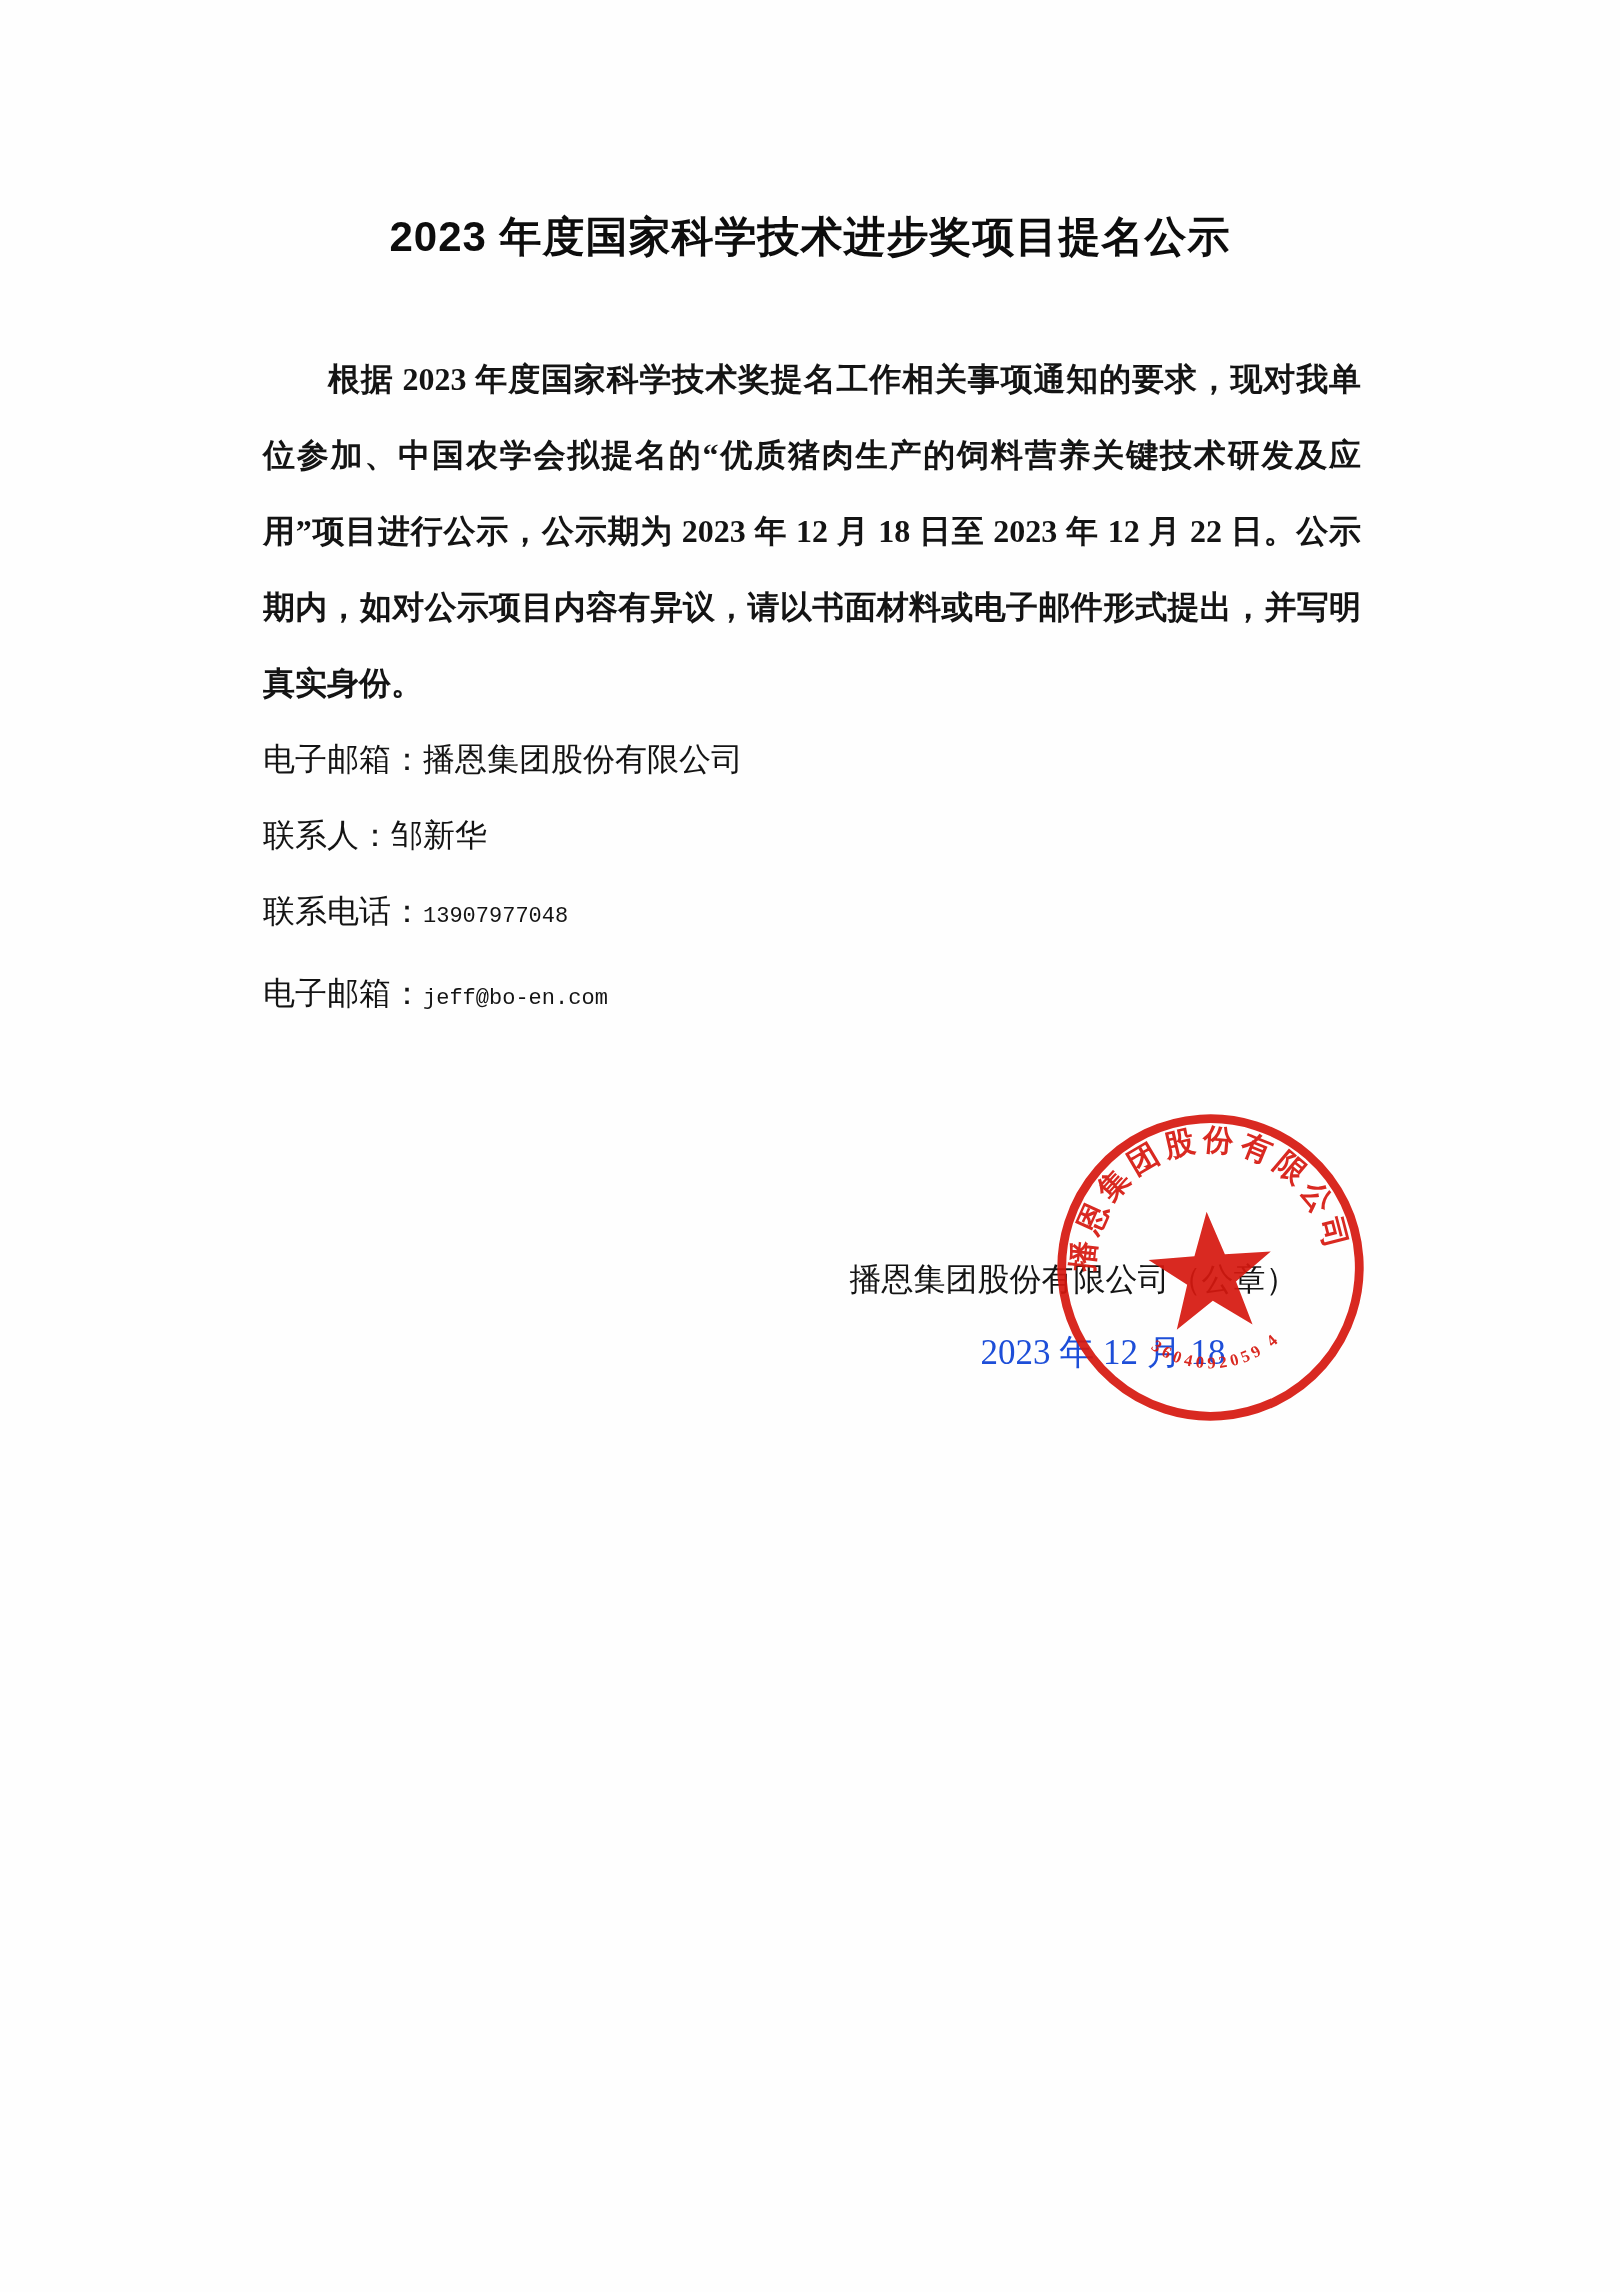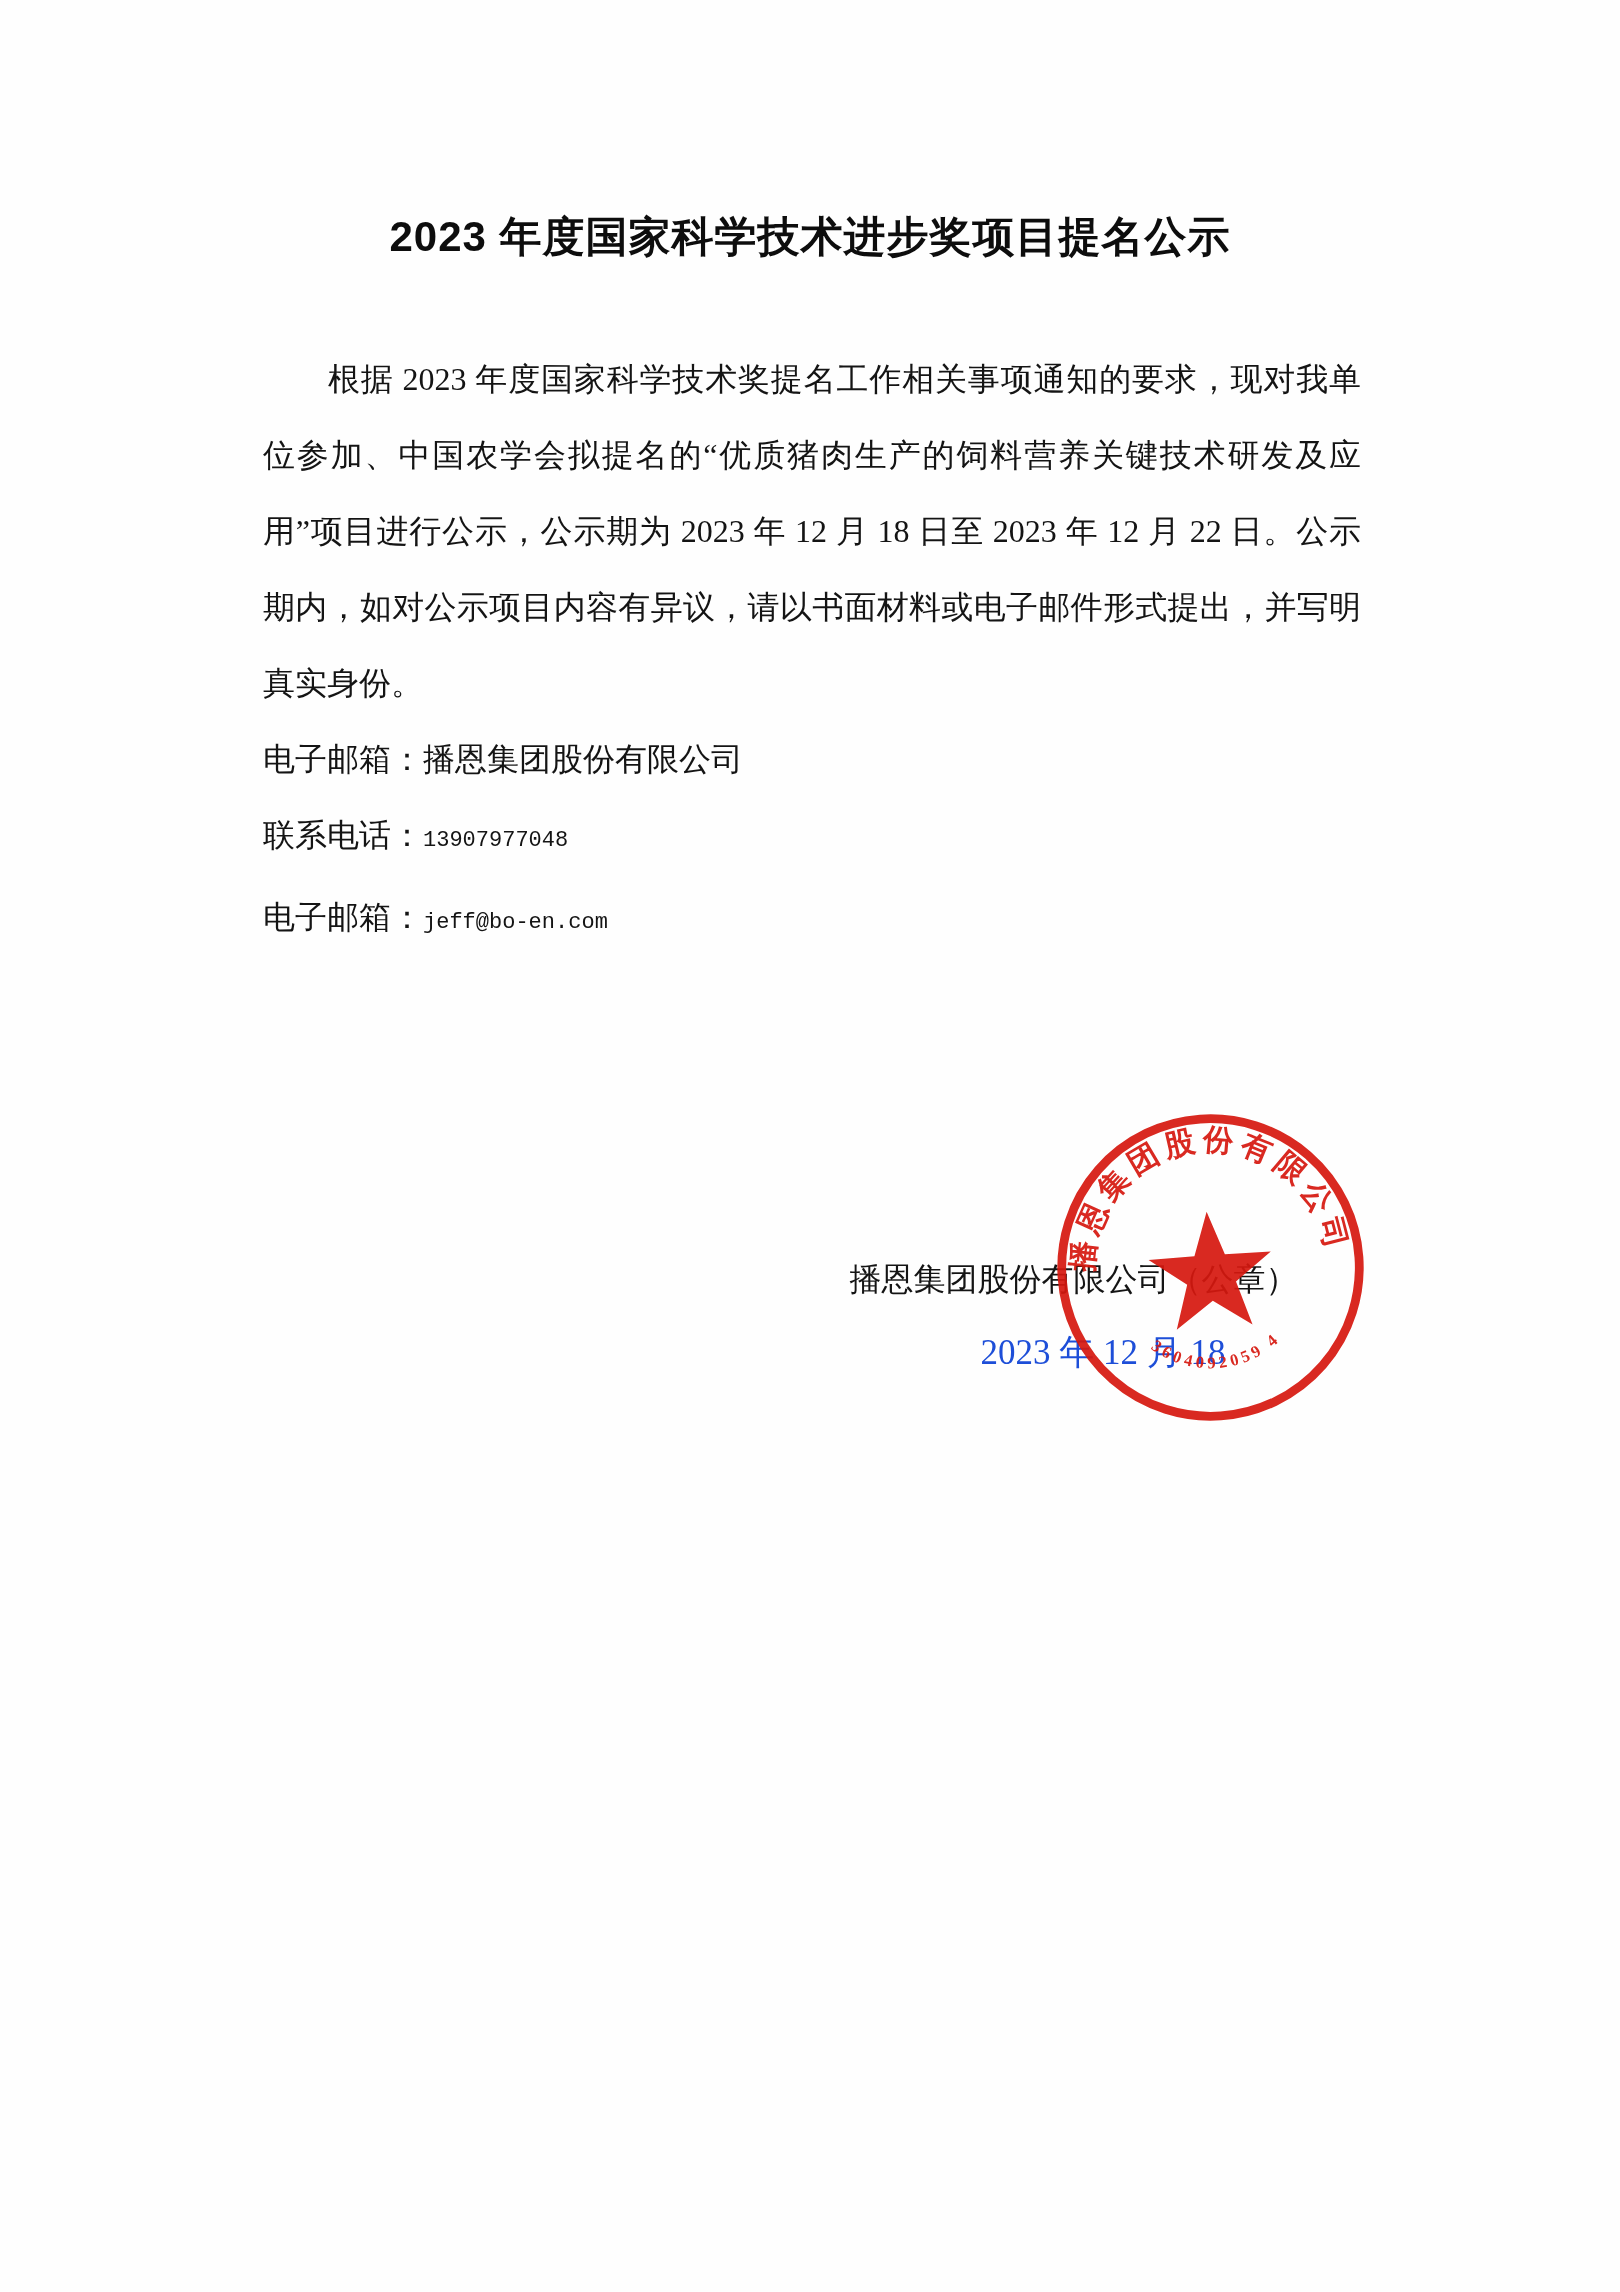--- a/index.html
+++ b/index.html
@@ -41,20 +41,21 @@
     top: 341px;
     width: 1098px;
   }
   .para {
     font-size: 32px;
     line-height: 76px;
     text-align: justify;
     text-justify: inter-ideograph;
     color: #141414;
     margin: 0;
+    font-weight: bold;
   }
   .para.indent {
     text-indent: 65px;
   }
   .contact-line {
     font-size: 32px;
     line-height: 76px;
     color: #141414;
     margin: 0;
     white-space: nowrap;
@@ -111,20 +112,23 @@
   <h1 class="doc-title">2023 年度国家科学技术进步奖项目提名公示</h1>
 
   <div class="body-block">
 
     <p class="para indent">根据 2023 年度国家科学技术奖提名工作相关事项通知的要求，现对我单位参加、中国农学会拟提名的“优质猪肉生产的饲料营养关键技术研发及应用”项目进行公示，公示期为 2023 年 12 月 18 日至 2023 年 12 月 22 日。公示期内，如对公示项目内容有异议，请以书面材料或电子邮件形式提出，并写明真实身份。</p>
 
     <p class="contact-line">
       <span>电子邮箱：</span><span>播恩集团股份有限公司</span>
     </p>
 
+    <p class="contact-line">
+      <span>联系人：</span><span>邹新华</span>
+    </p>
 
     <p class="contact-line">
       <span>联系电话：</span><span class="mono">13907977048</span>
     </p>
 
     <p class="contact-line">
       <span>电子邮箱：</span><span class="mono">jeff@bo-en.com</span>
     </p>
 
 

